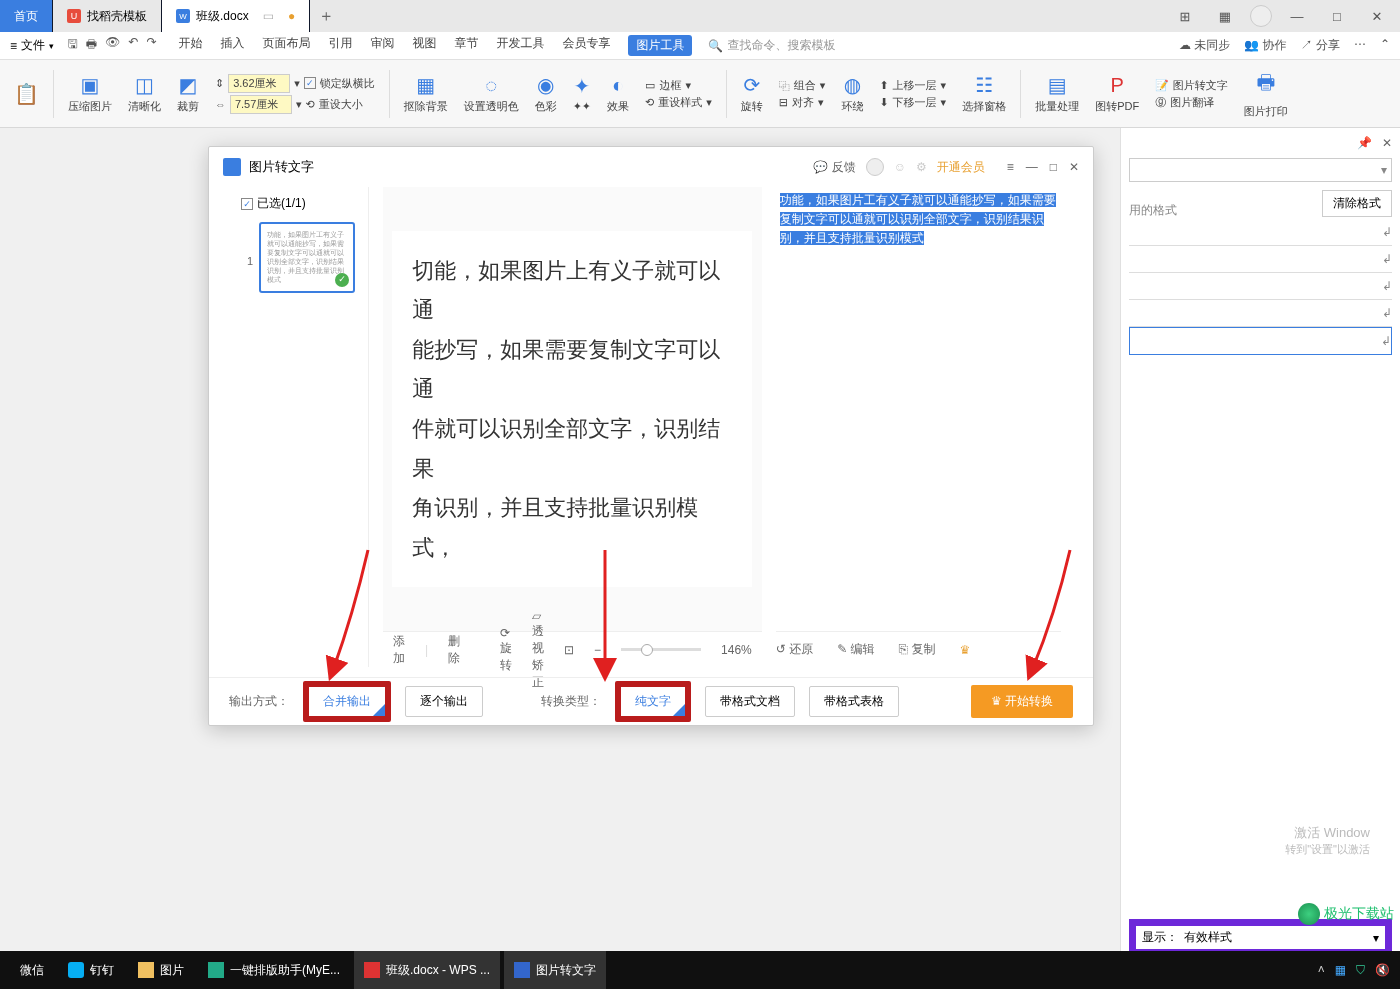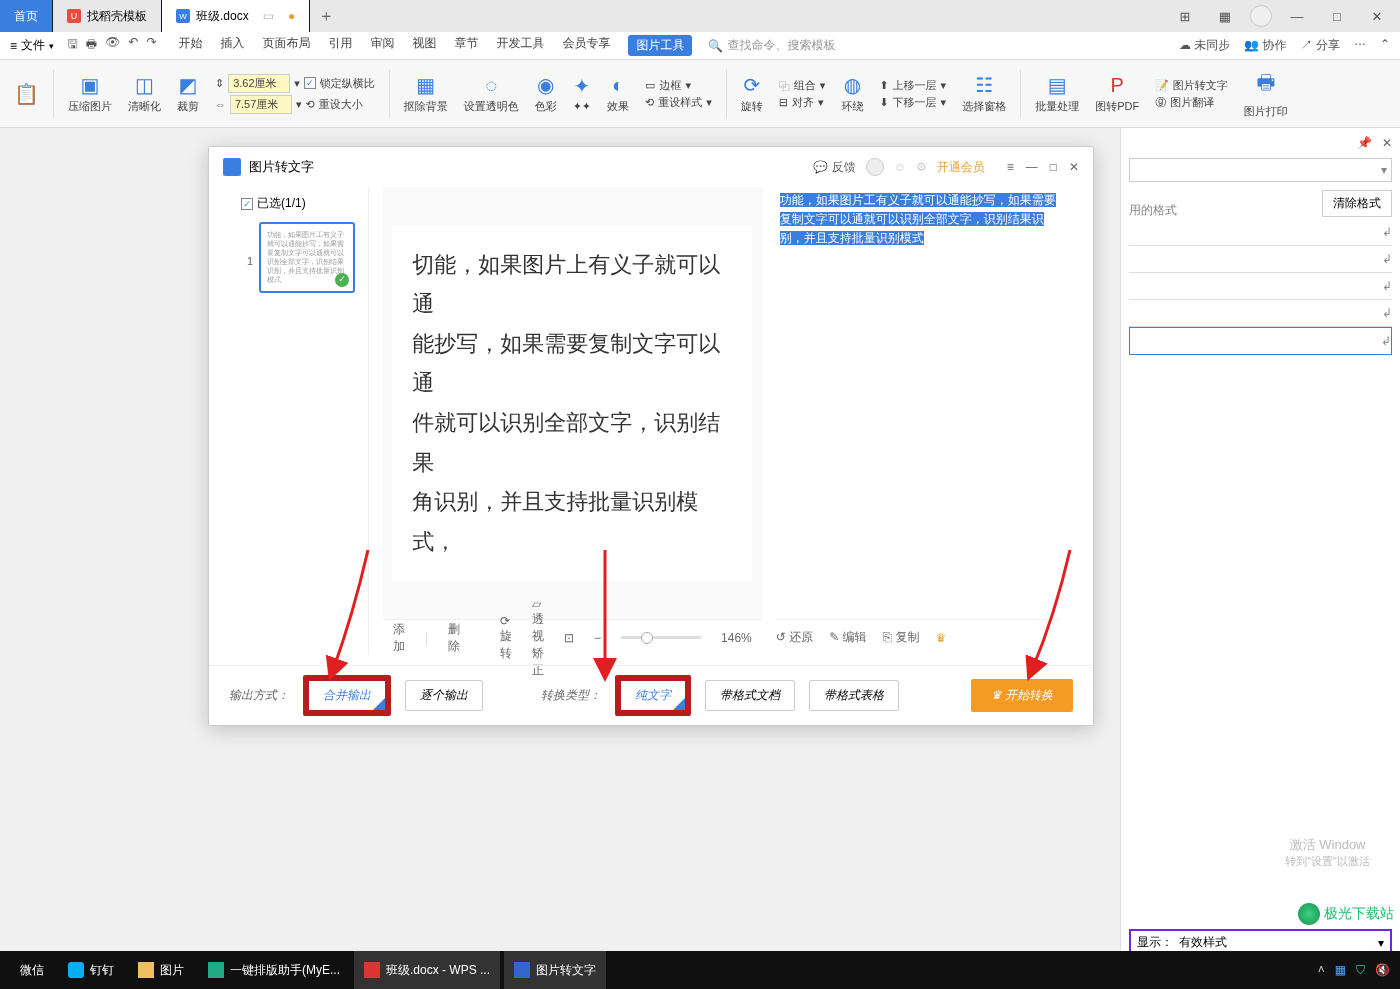--- a/index.html
+++ b/index.html
@@ -39,21 +39,21 @@
 
 
 .docarea { position: absolute; top: 128px; left: 0; right: 280px; bottom: 0; background: #f0f0f0; }
 .rightpanel { position: absolute; top: 128px; right: 0; width: 280px; bottom: 0; background: #fff; border-left: 1px solid #e0e0e0; padding: 8px; font-size: 12px; }
 .rightpanel .hdr { display: flex; justify-content: flex-end; gap: 10px; color: #666; }
 .rightpanel .combo { border: 1px solid #ccc; padding: 4px; margin-top: 8px; display: flex; justify-content: flex-end; color: #888; }
 .rightpanel .btn { border: 1px solid #ccc; padding: 4px 10px; float: right; margin-top: 8px; }
 .rightpanel .lbl { color: #888; margin-top: 20px; display: block; }
 .rightpanel .line { border-bottom: 1px solid #ddd; padding: 6px 0; text-align: right; color: #888; }
 .rightpanel .bot { position: absolute; bottom: 10px; left: 8px; right: 8px; }
-.rightpanel .showrow { display: flex; align-items: center; gap: 6px; border: 2px solid #6d28d9; padding: 3px 6px; margin-bottom: 6px; }
+.rightpanel .showrow { display: flex; align-items: center; gap: 6px; border: 7px solid #6d28d9; padding: 3px 6px; margin-bottom: 6px; }
 .rightpanel .prevrow { display: flex; align-items: center; justify-content: space-between; }
 
 
 .dialog { position: absolute; left: 208px; top: 146px; width: 886px; height: 580px; background: #fff; border: 1px solid #ccc; box-shadow: 0 4px 20px rgba(0,0,0,.2); border-radius: 2px; display: flex; flex-direction: column; }
 .dlg-title { height: 40px; display: flex; align-items: center; padding: 0 14px; font-size: 13px; gap: 8px; }
 .dlg-title .tic { width: 18px; height: 18px; background: #3a7ee0; border-radius: 2px; }
 .dlg-title .rt { margin-left: auto; display: flex; align-items: center; gap: 10px; font-size: 12px; color: #666; }
 .dlg-title .vip { color: #e8a030; }
 .dlg-title .winctl { display: flex; gap: 12px; margin-left: 12px; color: #666; }
 .dlg-body { flex: 1; display: flex; padding: 0 32px 10px; gap: 14px; min-height: 0; }
@@ -64,36 +64,36 @@
 .thumb .chk { position: absolute; right: 4px; bottom: 4px; width: 14px; height: 14px; background: #4caf50; border-radius: 50%; color: #fff; font-size: 9px; display: flex; align-items: center; justify-content: center; }
 .preview { flex: 1; display: flex; flex-direction: column; }
 .pv-img { flex: 1; background: #fafafa; display: flex; align-items: center; justify-content: center; overflow: hidden; }
 .pv-content { background: #fff; padding: 20px; font-size: 22px; line-height: 1.8; color: #333; width: 360px; }
 .pv-tools { height: 36px; display: flex; align-items: center; gap: 20px; font-size: 12px; color: #666; border-top: 1px solid #eee; padding: 0 10px; }
 .pv-tools .slider { flex: 0 0 80px; height: 3px; background: #ddd; position: relative; }
 .pv-tools .slider::after { content: ''; position: absolute; left: 20px; top: -4px; width: 10px; height: 10px; background: #fff; border: 1px solid #aaa; border-radius: 50%; }
 .result { width: 290px; display: flex; flex-direction: column; }
 .result .txt { flex: 1; font-size: 12px; line-height: 1.6; padding: 4px; }
 .result .txt .hl { background: #3a7ee0; color: #fff; }
-.result .tools { height: 36px; display: flex; align-items: center; gap: 16px; font-size: 12px; color: #666; border-top: 1px solid #eee; }
+.result .tools { height: 36px; display: flex; align-items: center; gap: 24px; font-size: 12px; color: #666; border-top: 1px solid #eee; }
 .result .tools .crown { color: #e8a030; }
 
-.dlg-footer { height: 60px; border-top: 1px solid #eee; display: flex; align-items: center; padding: 0 20px; font-size: 12px; gap: 14px; font-style: italic; }
+.dlg-footer { height: 48px; border-top: 1px solid #eee; display: flex; align-items: center; padding: 0 20px; font-size: 12px; gap: 14px; }
 .dlg-footer .lbl { color: #666; }
 .optbtn { border: 1px solid #ccc; padding: 6px 14px; border-radius: 2px; cursor: pointer; position: relative; }
 .optbtn.on { border: 6px solid #b91c1c; color: #3a7ee0; }
 .optbtn.on::after { content: ''; position: absolute; right: 0; bottom: 0; border: 6px solid transparent; border-right-color: #3a7ee0; border-bottom-color: #3a7ee0; }
 .startbtn { margin-left: auto; background: #f59a23; color: #fff; padding: 8px 20px; border-radius: 2px; cursor: pointer; }
 
 
 .arrow { position: absolute; pointer-events: none; }
 .arrow svg { overflow: visible; }
 
 
-.watermark { position: absolute; right: 30px; bottom: 120px; color: #bbb; font-size: 13px; text-align: center; }
+.watermark { position: absolute; right: 30px; bottom: 132px; color: #bbb; font-size: 13px; text-align: right; }
 .watermark .sub { font-size: 11px; }
 .brand { position: absolute; right: 6px; bottom: 64px; font-size: 14px; color: #20c070; display: flex; align-items: center; gap: 4px; }
 .brand .glow { width: 22px; height: 22px; border-radius: 50%; background: radial-gradient(circle,#3dd080,#1a9050); }
 
 
 .taskbar { position: absolute; left: 0; right: 0; bottom: 0; height: 38px; background: #101010; display: flex; align-items: center; padding: 0 10px; gap: 4px; color: #fff; font-size: 12px; }
 .taskbar .item { display: flex; align-items: center; gap: 6px; padding: 0 10px; height: 100%; }
 .taskbar .item.active { background: #333; }
 .taskbar .tic { width: 16px; height: 16px; display: inline-block; }
 .taskbar .tray { margin-left: auto; display: flex; gap: 10px; align-items: center; color: #ccc; }

